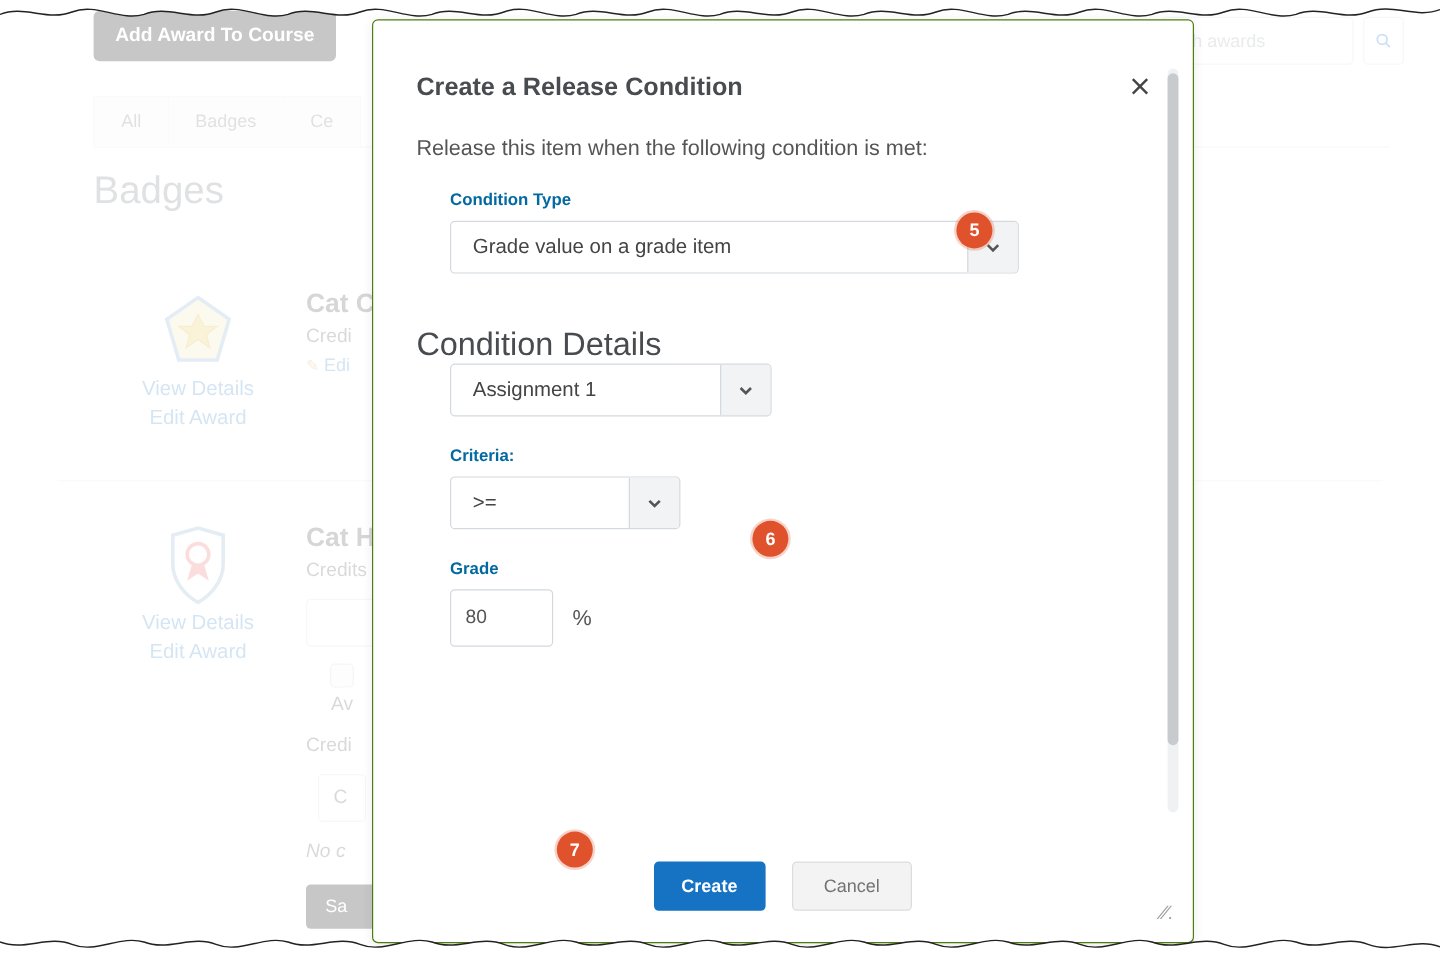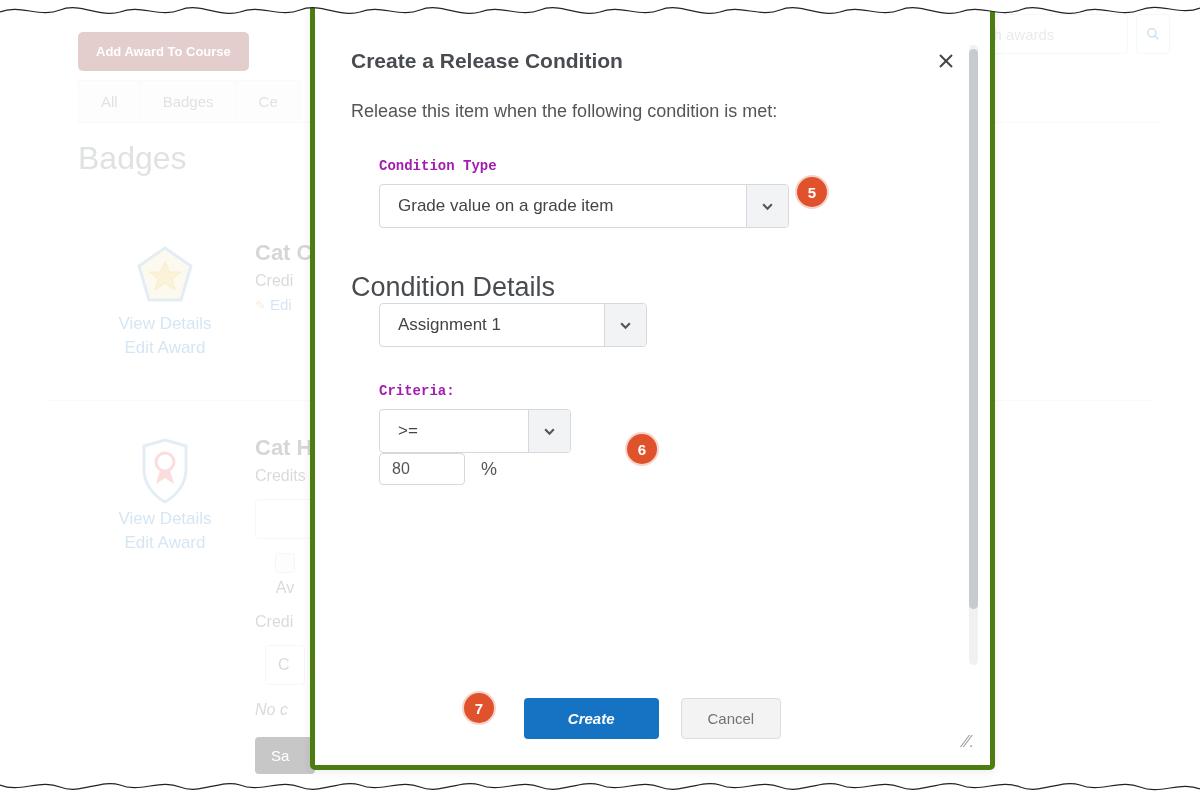--- a/index.html
+++ b/index.html
@@ -5,21 +5,21 @@
   * { box-sizing: border-box; margin:0; padding:0; }
   html,body { width:1200px; height:797px; font-family: "Segoe UI", "Helvetica Neue", Arial, sans-serif; background:#fff; color:#333; overflow:hidden; }
   .page { position:relative; width:1200px; height:797px; }
   
   .bg { position:absolute; inset:0; padding:10px 30px 0 40px; }
   .dim { position:absolute; inset:0; background:rgba(255,255,255,0.78); z-index:5; }
   .search-wrap { position:absolute; top:14px; right:30px; display:flex; gap:8px; align-items:center; }
   .search { width:160px; height:40px; border:1px solid #d3d9de; border-radius:4px; padding:0 12px; font-size:15px; color:#6c757d; background:#fff; }
   .search::placeholder { color:#9aa1a8; }
   .search-btn { width:34px; height:40px; border:1px solid #d3d9de; border-radius:4px; background:#fff; display:flex; align-items:center; justify-content:center; }
-  .add-btn { position:absolute; top:32px; left:78px; background:#7f1d1d; color:#fff; border:none; border-radius:5px; padding:12px 18px; font-size:13px; font-weight:600; }
+  .add-btn { position:absolute; top:9px; left:78px; background:#000000; color:#fff; border:none; border-radius:5px; padding:12px 18px; font-size:16px; font-weight:600; }
   .tabs { position:absolute; top:80px; left:78px; display:flex; border-bottom:1px solid #e1e1e1; width:1080px; }
   .tab { padding:12px 22px; color:#777; font-size:15px; background:#f6f6f6; border:1px solid #e6e6e6; border-bottom:none;}
   .tab + .tab { border-left:none; }
   .page-title { position:absolute; top:140px; left:78px; font-size:32px; font-weight:300; color:#6c757d; }
   .award-row { position:absolute; left:105px; display:flex; gap:30px; align-items:flex-start; }
   .award-row.one { top:240px; }
   .award-row.two { top:435px; }
   .award-icon { width:72px; height:72px; display:flex; align-items:center; justify-content:center; }
   .icon-col { display:flex; flex-direction:column; align-items:center; width:120px; }
   .link { color:#3e89c9; font-size:17px; line-height:1.4; text-align:center; }
@@ -28,38 +28,38 @@
   .edit-link { color:#3e89c9; font-size:15px; }
   .pencil { color:#e5a34a; font-size:13px; margin-right:4px; }
   .noco { color:#555; }
   .sa-btn { margin-top:12px; background:#000000; color:#fff; border:none; border-radius:4px; padding:10px 16px; font-size:15px; width:60px; text-align:left;}
   .divider { position:absolute; top:400px; left:48px; right:48px; height:1px; background:#e8e8e8;}
   .field-row { display:flex; align-items:center; gap:6px; margin-top:8px;flex-direction:column;}
   .fake-check { width:20px; height:20px; border:1px solid #cfd3d8; border-radius:4px; background:#f5f5f5;}
   .fake-input { height:40px; border:1px solid #d3d9de; border-radius:4px; padding:0 12px; background:#fff; color:#555; display:flex; align-items:center; width:60px;}
 
   
-  .modal { position:absolute; z-index:10; top:0; left:310px; width:685px; height:770px; background:#fff; border:5px solid #4d7c0f; border-radius:5px; box-shadow:0 2px 10px rgba(0,0,0,0.08); padding:44px 36px 24px 36px; }
+  .modal { position:absolute; z-index:10; top:16px; left:310px; width:685px; height:770px; background:#fff; border:1px solid #4d7c0f; border-radius:5px; box-shadow:0 2px 10px rgba(0,0,0,0.08); padding:44px 36px 24px 36px; }
   .modal h1 { font-size:21px; font-weight:700; color:#484c50; }
   .close-x { position:absolute; top:46px; right:36px; font-size:20px; color:#555; cursor:pointer; background:none; border:none; }
   .sub { margin-top:28px; font-size:18px; color:#555; }
-  .label { font-size:14px; font-weight:700; color:#a21caf; margin-top:36px; margin-bottom:10px; margin-left:28px;font-family:Liberation Mono, monospace;}
+  .label { font-size:14px; font-weight:700; color:#0369a1; margin-top:24px; margin-bottom:10px; margin-left:28px;}
   .label.tight { margin-left:28px; }
   .select { display:flex; align-items:stretch; border:1px solid #d3d9de; border-radius:4px; background:#fff; height:44px; overflow:hidden; }
   .select .val { flex:1; padding:0 18px; display:flex; align-items:center; font-size:17px; color:#444; }
   .select .chev { width:42px; background:#f2f3f4; border-left:1px solid #d3d9de; display:flex; align-items:center; justify-content:center; }
-  .sel-ct { margin-left:28px; width:410px; }
+  .sel-ct { margin-left:28px; width:474px; }
   .sel-gi { margin-left:28px; width:268px; }
   .sel-cr { margin-left:28px; width:192px; }
   .h2 { font-size:27px; font-weight:400; color:#484c50; margin-top:44px; }
   .grade-row { display:flex; align-items:center; gap:16px; margin-left:28px; }
-  .grade-in { width:86px; height:32px; border:1px solid #d3d9de; border-radius:4px; padding:0 12px; font-size:16px; color:#555;}
+  .grade-in { width:86px; height:48px; border:1px solid #d3d9de; border-radius:4px; padding:0 12px; font-size:16px; color:#555;}
   .pct { font-size:18px; color:#555; }
   .actions { position:absolute; bottom:26px; left:0; right:0; display:flex; gap:22px; align-items:center; justify-content:center; }
-  .btn-primary { background:#1673c4; color:#fff; border:none; border-radius:4px; padding:12px 44px; font-size:15px; font-weight:600;font-style:italic; }
+  .btn-primary { background:#1673c4; color:#fff; border:none; border-radius:4px; padding:12px 23px; font-size:15px; font-weight:600; }
   .btn-secondary { background:#f3f3f3; border:1px solid #d9dde0; border-radius:4px; padding:11px 26px; font-size:15px; color:#737373; font-weight:500;}
   .resize { position:absolute; bottom:14px; right:16px; color:#9b9fa3; font-size:16px; font-style:italic; }
   .scroll-track { position:absolute; top:40px; right:12px; width:9px; height:620px; background:#f0f1f2; border-radius:5px; }
   .scroll-thumb { position:absolute; top:4px; left:0; width:9px; height:560px; background:#c7cbce; border-radius:5px; }
   
   .callout { position:absolute; z-index:20; width:30px; height:30px; border-radius:50%; background:#e0522c; color:#fff; font-size:15px; font-weight:700; display:flex; align-items:center; justify-content:center; box-shadow:0 0 0 2px rgba(224,82,44,0.25);}
   .c5 { top:177px; left:797px;}
   .c6 { top:434px; left:627px;}
   .c7 { top:693px; left:464px;}
   
@@ -189,20 +189,21 @@
     <div class="label tight">Criteria:</div>
     <div class="select sel-cr">
       <div class="val">&gt;=</div>
       <div class="chev">
         <svg class="chev-ic" viewBox="0 0 12 12" fill="none" stroke="#555" stroke-width="2">
             <polyline points="2,4 6,8 10,4"></polyline>
           </svg>
       </div>
     </div>
 
+    <div class="label tight">Grade</div>
     <div class="grade-row">
       <input class="grade-in" value="80" style="">
       <span class="pct">%</span>
     </div>
 
     <div class="actions">
       <button class="btn-primary">Create</button>
       <button class="btn-secondary">Cancel</button>
     </div>
 

